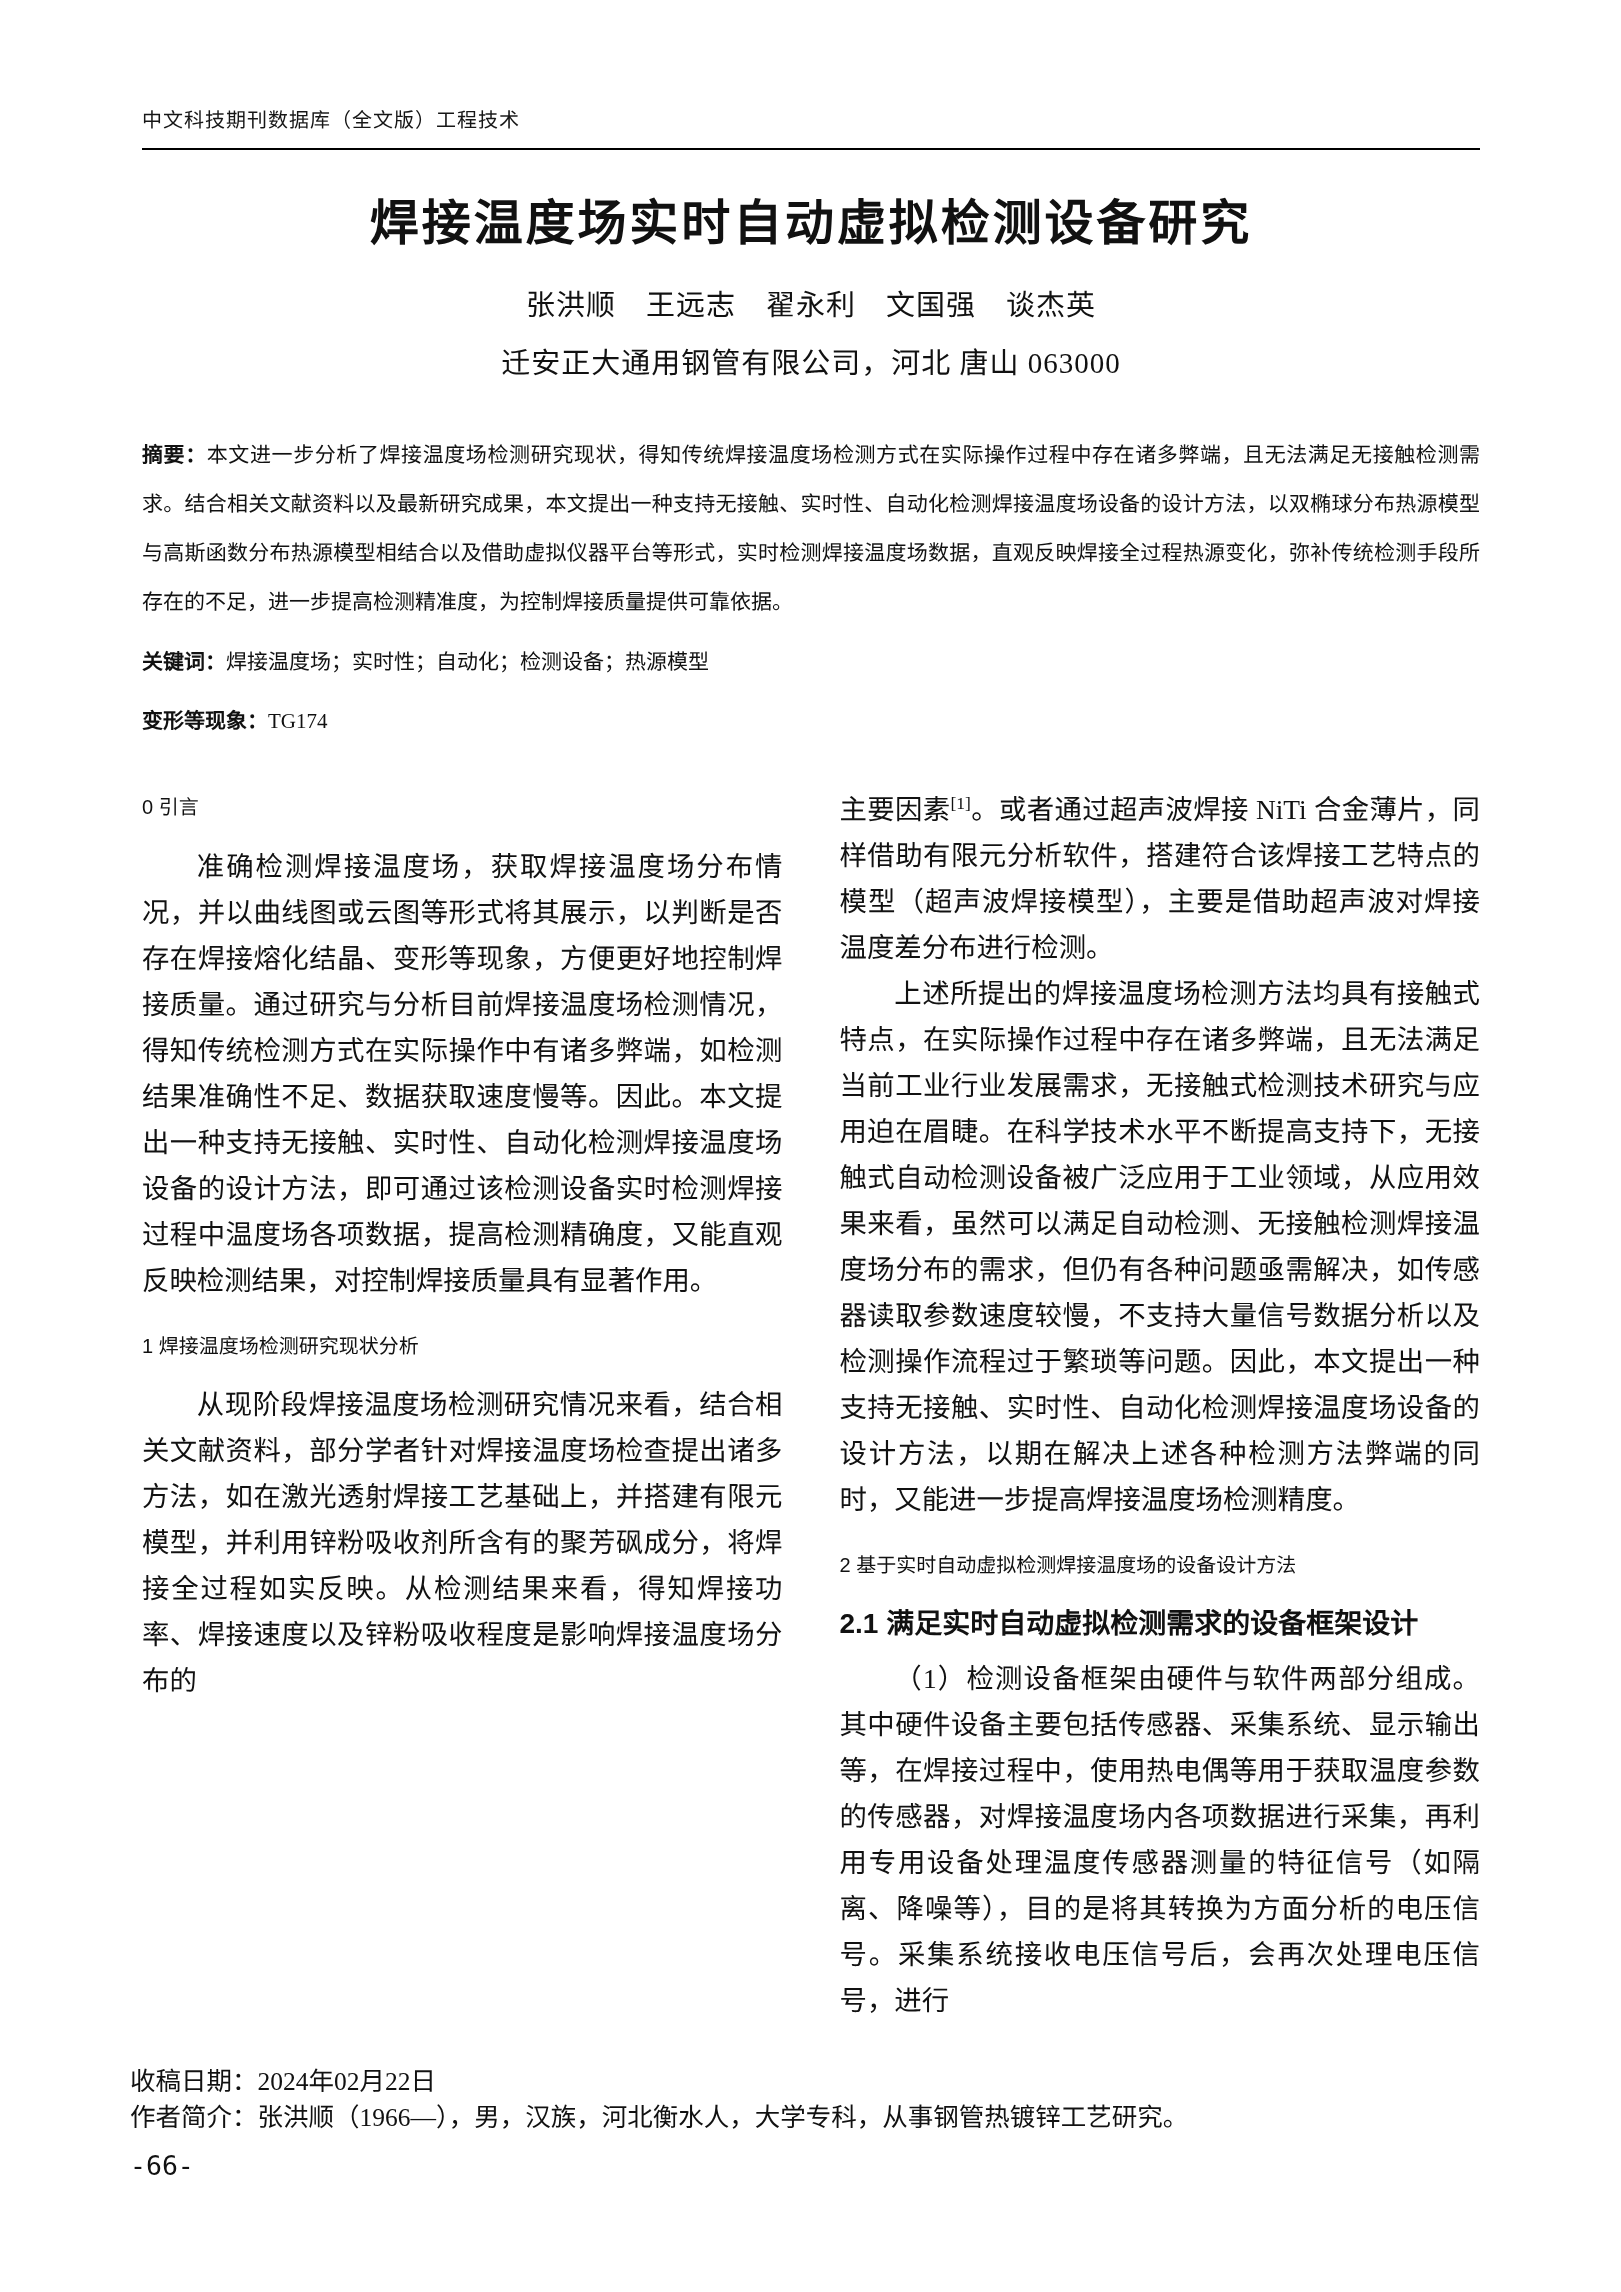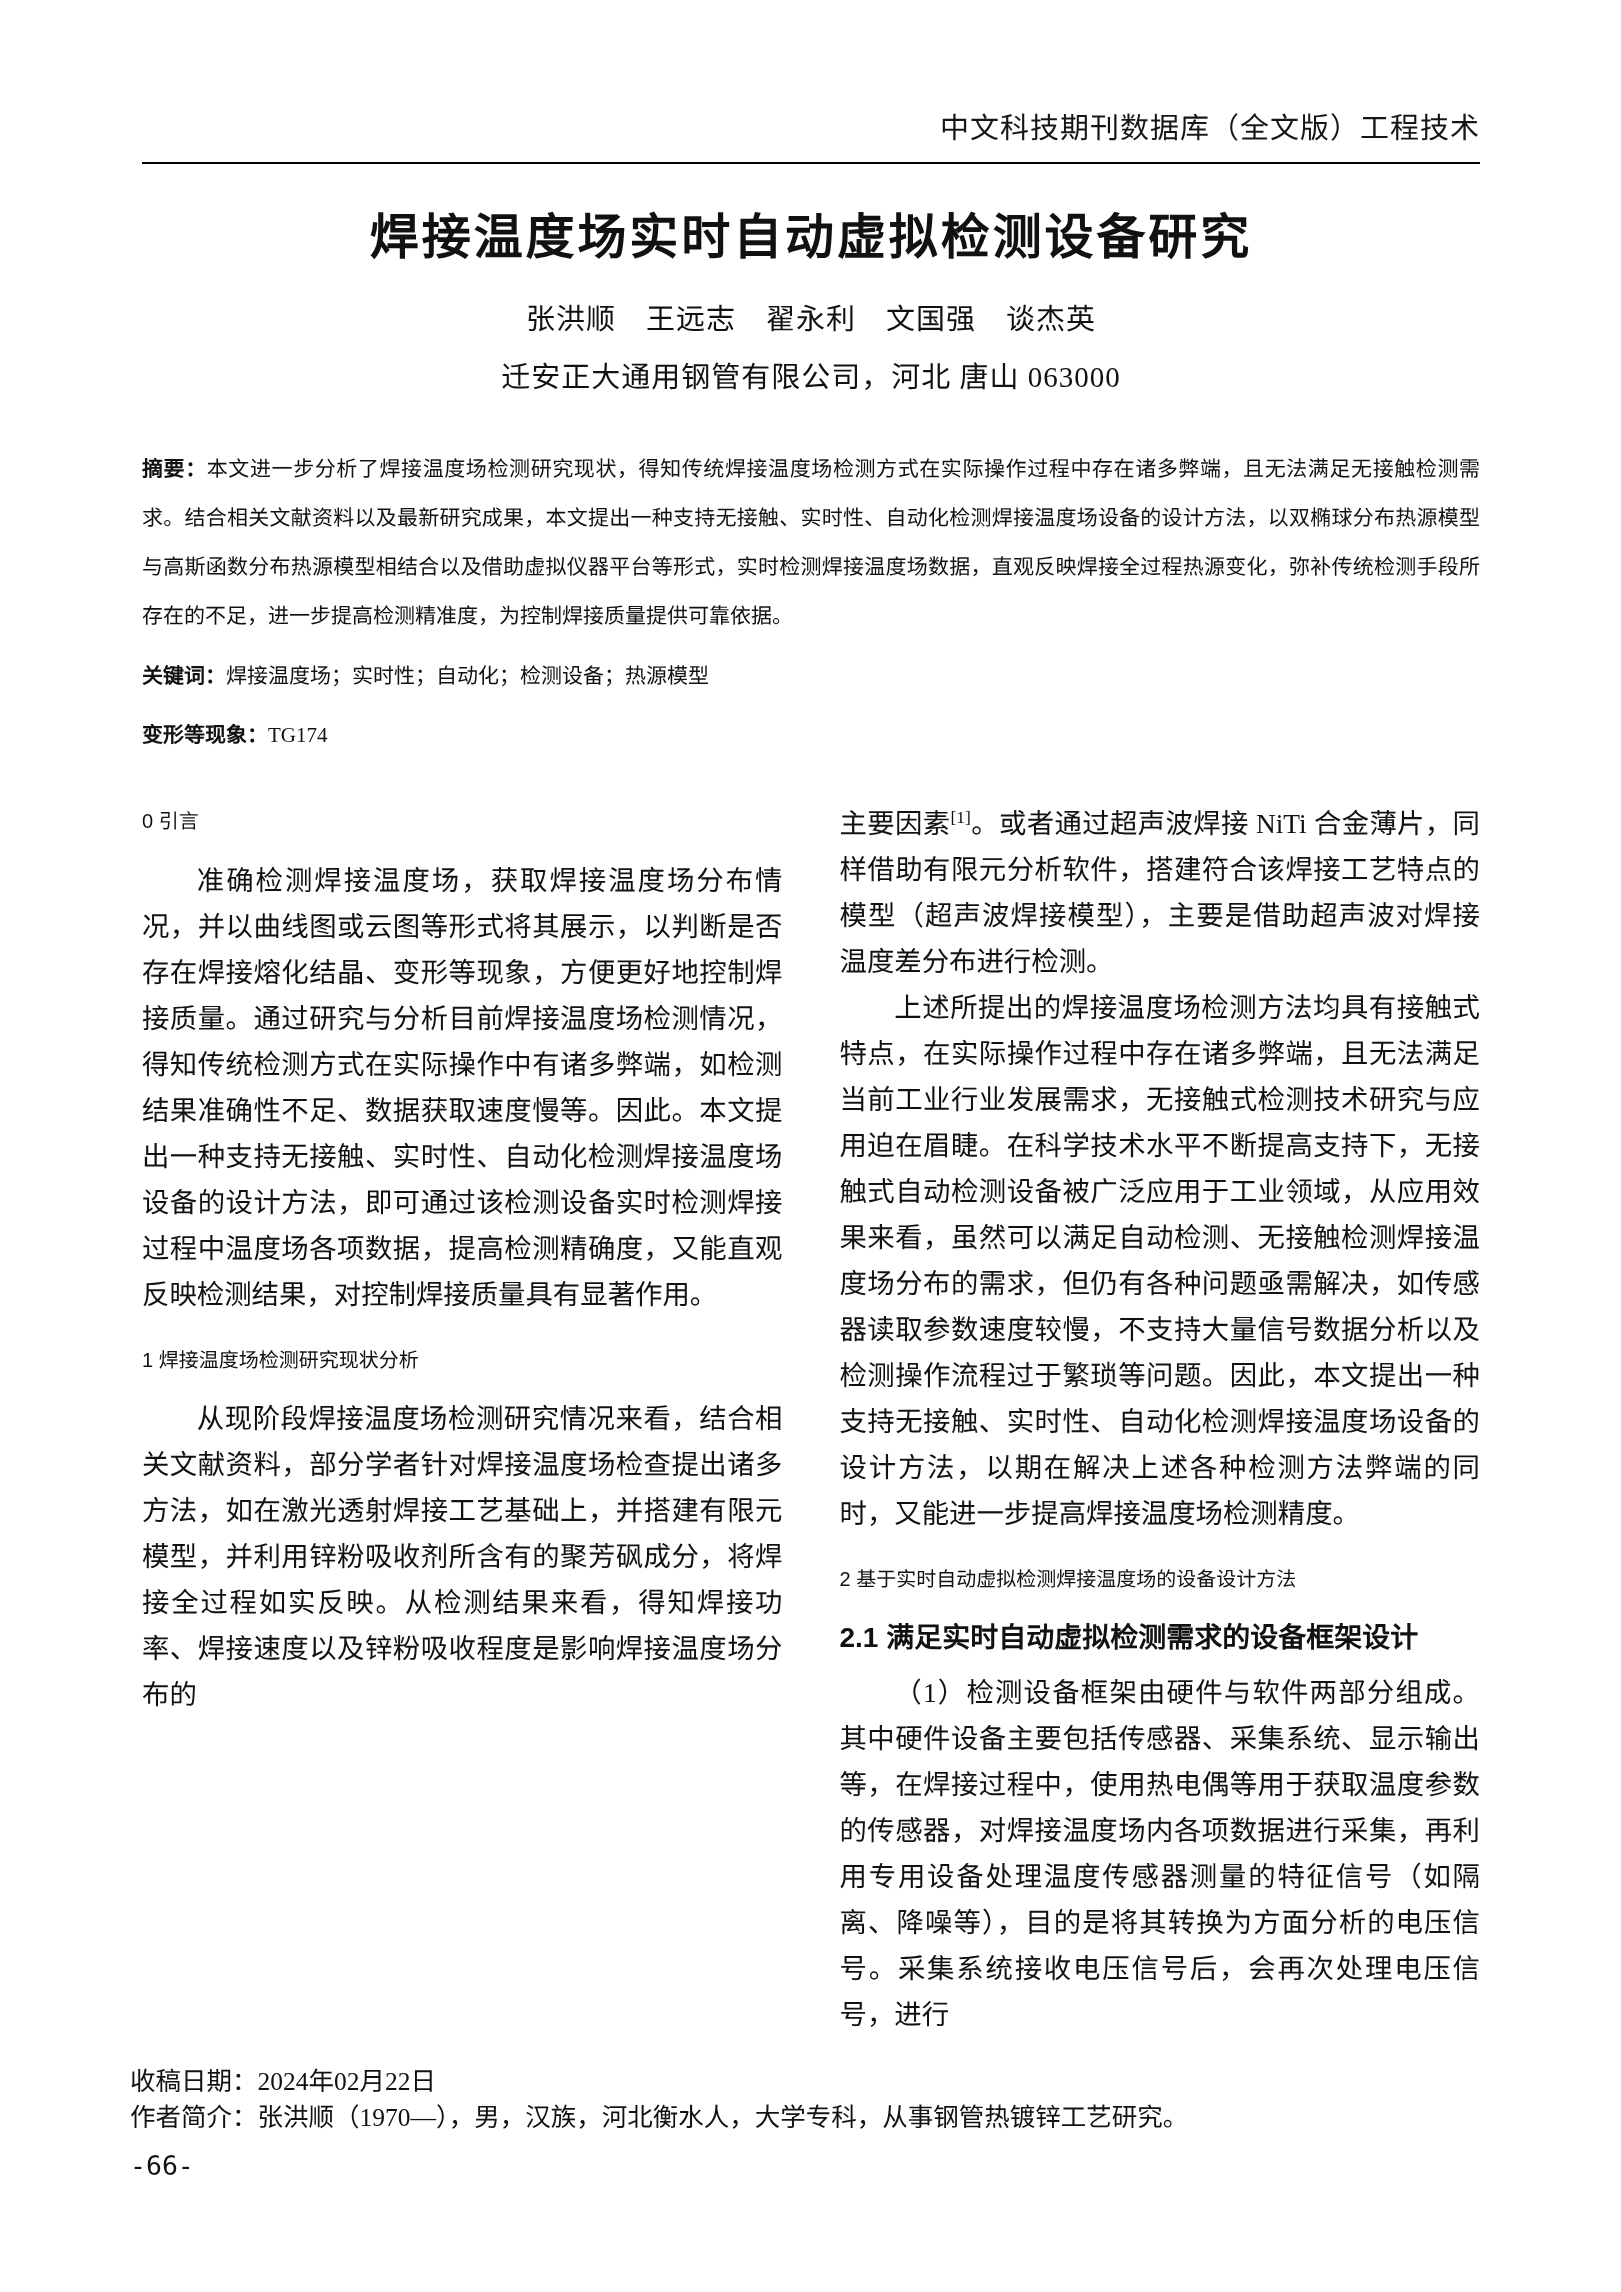--- a/index.html
+++ b/index.html
@@ -13,22 +13,22 @@
     height: 2293px;
     margin: 0 auto;
     background: #ffffff;
     color: #111111;
     box-sizing: border-box;
     padding: 104px 141px 0 142px;
     font-family: "Liberation Serif", "DejaVu Serif", serif;
     overflow: hidden;
   }
   .page-header {
-    text-align: right;
-    font-size: 29px;
+    text-align: left;
+    font-size: 20px;
     letter-spacing: 1px;
     color: #161616;
     font-family: Liberation Mono, monospace;
   }
   .header-rule {
     border: none;
     border-top: 2.9px solid #000;
     margin: 14.7px 0 0 0;
   }
   .title {
@@ -152,18 +152,18 @@
       <p class="indent">上述所提出的焊接温度场检测方法均具有接触式特点，在实际操作过程中存在诸多弊端，且无法满足当前工业行业发展需求，无接触式检测技术研究与应用迫在眉睫。在科学技术水平不断提高支持下，无接触式自动检测设备被广泛应用于工业领域，从应用效果来看，虽然可以满足自动检测、无接触检测焊接温度场分布的需求，但仍有各种问题亟需解决，如传感器读取参数速度较慢，不支持大量信号数据分析以及检测操作流程过于繁琐等问题。因此，本文提出一种支持无接触、实时性、自动化检测焊接温度场设备的设计方法，以期在解决上述各种检测方法弊端的同时，又能进一步提高焊接温度场检测精度。</p>
       <h2>2 基于实时自动虚拟检测焊接温度场的设备设计方法</h2>
       <h3>2.1 满足实时自动虚拟检测需求的设备框架设计</h3>
       <p class="indent">（1）检测设备框架由硬件与软件两部分组成。其中硬件设备主要包括传感器、采集系统、显示输出等，在焊接过程中，使用热电偶等用于获取温度参数的传感器，对焊接温度场内各项数据进行采集，再利用专用设备处理温度传感器测量的特征信号（如隔离、降噪等），目的是将其转换为方面分析的电压信号。采集系统接收电压信号后，会再次处理电压信号，进行</p>
     </div>
 
   </div>
 
   <div class="footnote">
     <p class="fn-line"><span>收稿日期：</span><span>2024年02月22日</span></p>
-    <p class="fn-line"><span>作者简介：</span><span>张洪顺（1970—），男，汉族，河北衡水人，大学专科，从事钢管热镀锌工艺研究。</span></p>
+    <p class="fn-line"><span>作者简介：</span><span>张洪顺（1966—），男，汉族，河北衡水人，大学专科，从事钢管热镀锌工艺研究。</span></p>
     <div class="page-number">-66-</div>
   </div>
 
 </div>
 
 
 </body></html>

